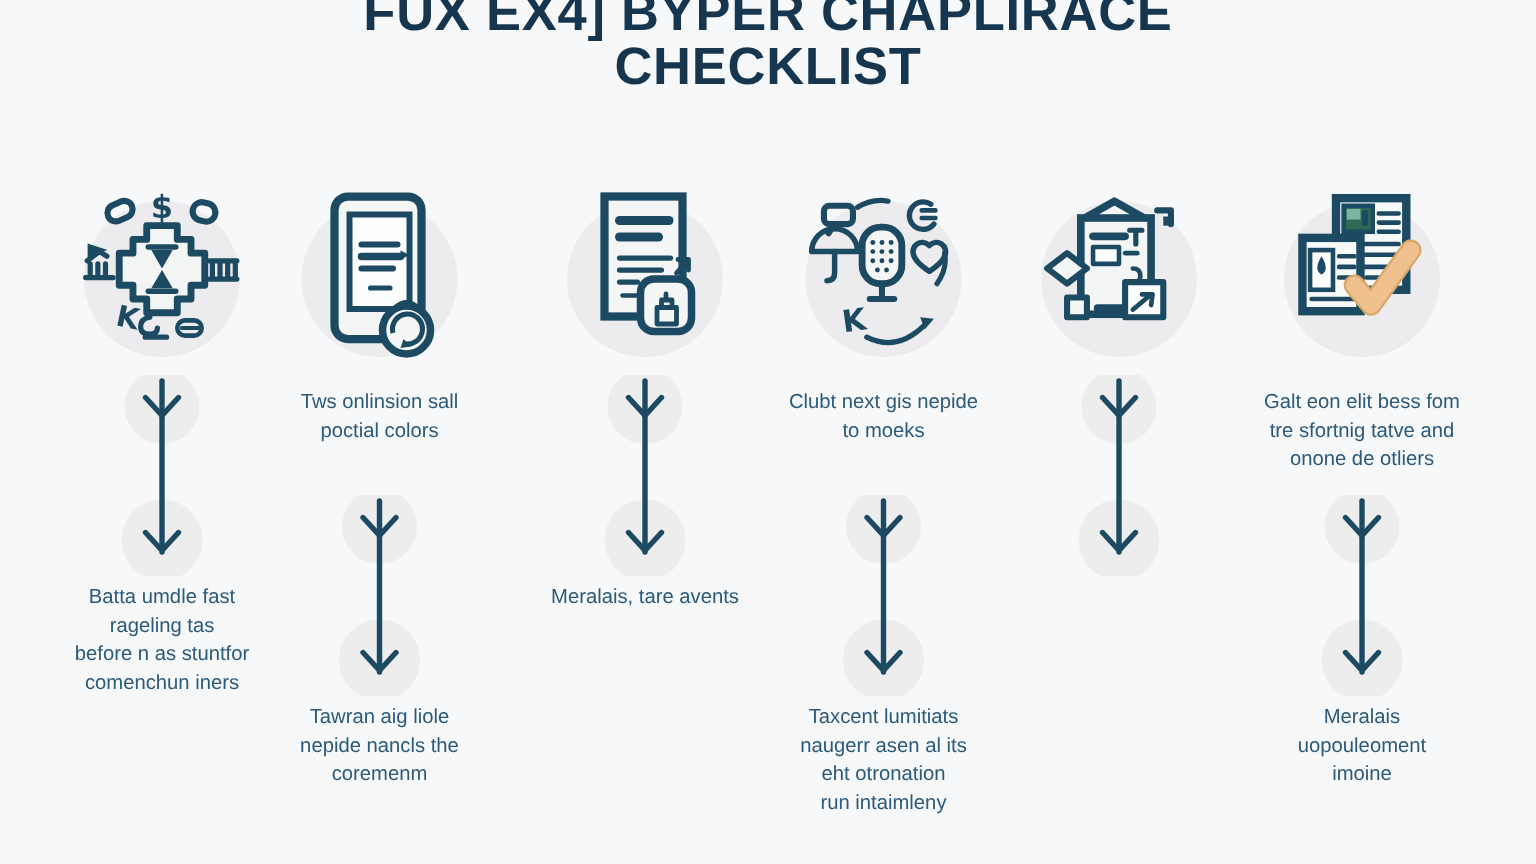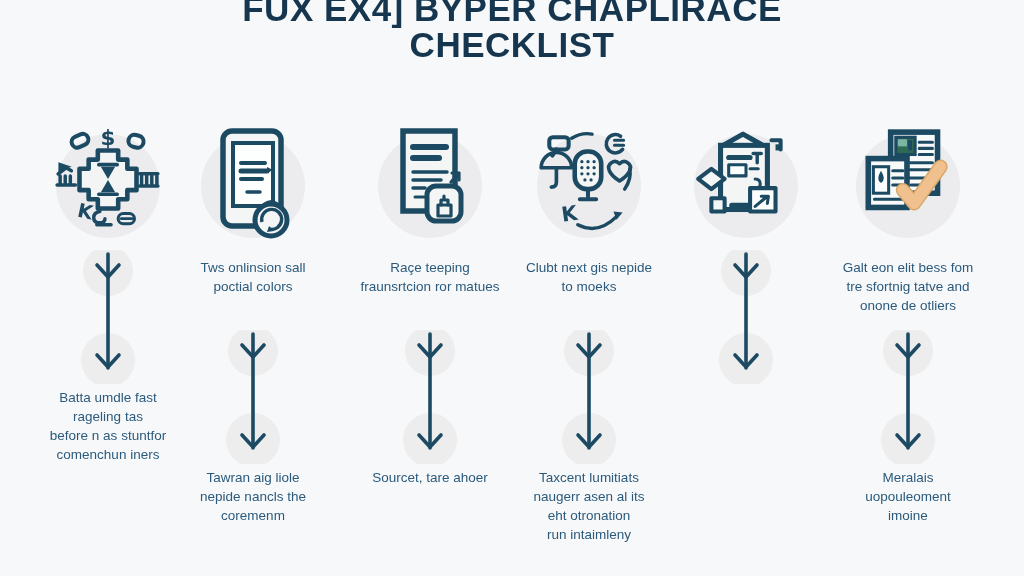--- a/index.html
+++ b/index.html
@@ -131,34 +131,32 @@
         <path d="M40 71 h10" stroke-width="3"></path>
       </g>
       <rect x="52" y="60" width="34" height="35" rx="9" fill="#f4f6f6" stroke="#1c4a63" stroke-width="5"></rect>
       <g stroke="#1c4a63" fill="none" stroke-width="3.2" stroke-linecap="round" stroke-linejoin="round">
         <path d="M76 56 l8 -9 M77 47 h7 v7"></path>
         <path d="M63 79 h13 v11 h-13 z"></path>
         <path d="M66 79 v-5 h7 v5 M69 74 v-4"></path>
       </g>
     </svg>
   </div>
-  <div class="label label-top">Raçe teeping
-fraunsrtcion ror matues</div>
-  <div class="arrow-slot">
-    <svg width="60" height="134" viewBox="0 0 60 134">
-      <circle cx="30" cy="21" r="25" fill="#ededee"></circle>
-      <circle cx="30" cy="110" r="27" fill="#ededee"></circle>
-      <g stroke="#1c4a63" stroke-width="3.6" fill="none" stroke-linecap="round" stroke-linejoin="round">
-        <path d="M30 4 V118"></path>
-          <path d="M19 15 L30 27 L41 15"></path>
-          <path d="M19 105 L30 117 L41 105"></path>
-      </g>
-    </svg>
-  </div>
-  <div class="label label-bottom">Sourcet, tare ahoer</div>
+  <div class="arrow-slot">
+    <svg width="60" height="134" viewBox="0 0 60 134">
+      <circle cx="30" cy="21" r="25" fill="#ededee"></circle>
+      <circle cx="30" cy="110" r="27" fill="#ededee"></circle>
+      <g stroke="#1c4a63" stroke-width="3.6" fill="none" stroke-linecap="round" stroke-linejoin="round">
+        <path d="M30 4 V118"></path>
+          <path d="M19 15 L30 27 L41 15"></path>
+          <path d="M19 105 L30 117 L41 105"></path>
+      </g>
+    </svg>
+  </div>
+  <div class="label label-bottom">Meralais, tare avents</div>
 </div>
 
 <div class="col" style="left:503px">
   <div class="icon-wrap">
     <div class="icon-circle"></div>
     <svg width="112" height="112" viewBox="0 0 110 110">
       <rect x="41" y="25" width="26" height="37" rx="12" fill="#f4f6f6" stroke="#1c4a63" stroke-width="4.5"></rect>
       <g fill="#1c4a63">
         <circle cx="48" cy="35" r="1.6"></circle>
           <circle cx="54" cy="35" r="1.6"></circle>

